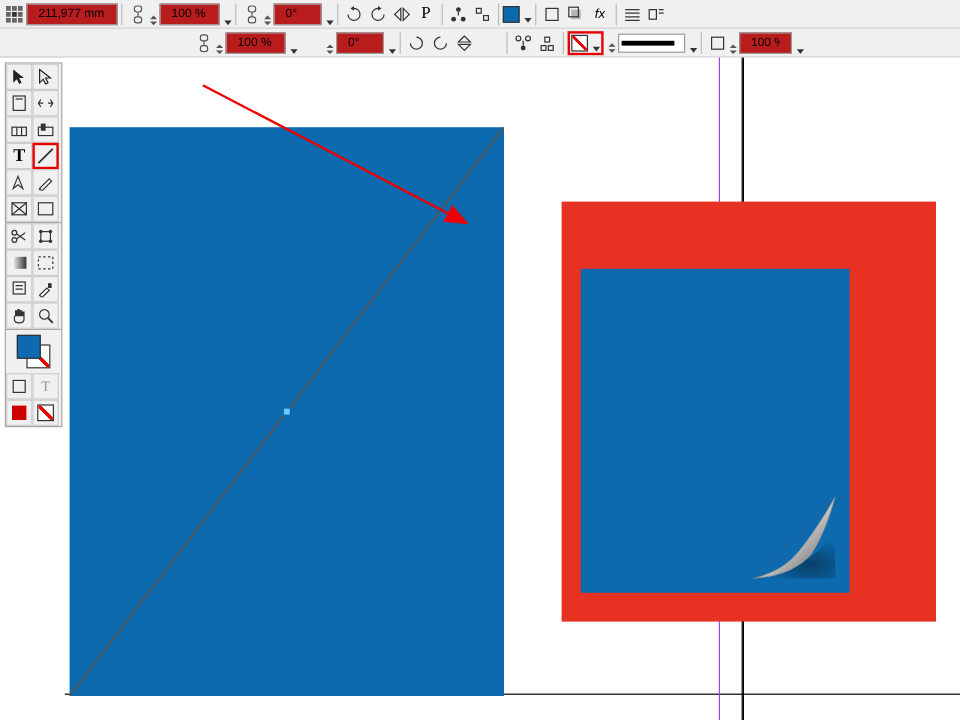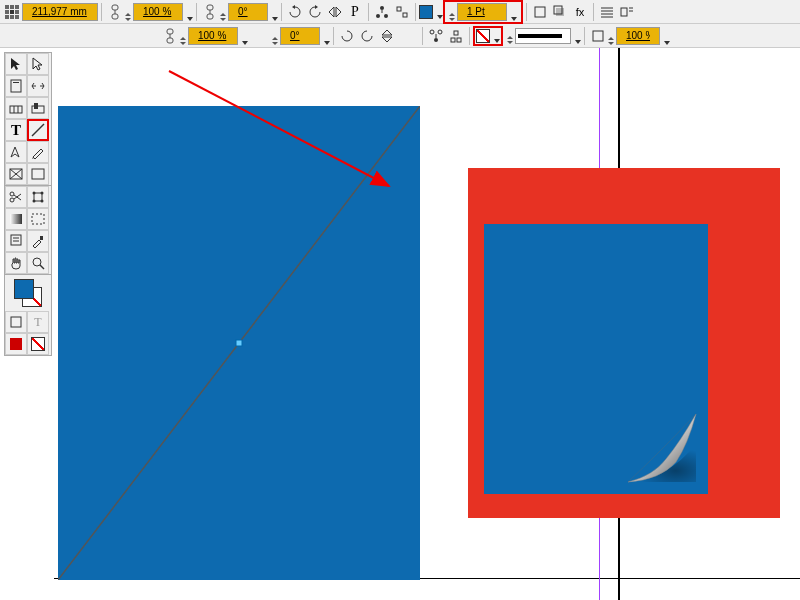--- a/index.html
+++ b/index.html
@@ -2,21 +2,21 @@
 <html><head>
 <meta charset="utf-8">
 <style>
 * { box-sizing: border-box; margin: 0; padding: 0; }
 body { font-family: Arial, sans-serif; font-size: 10px; background: #fff; width: 800px; height: 600px; overflow: hidden; position: relative; }
 
 .toolbar { display: flex; align-items: center; background: #f0f0f0; border-bottom: 1px solid #ccc; height: 24px; padding: 0 2px; }
 .toolbar-row2 { display: flex; align-items: center; background: #f0f0f0; border-bottom: 1px solid #ccc; height: 24px; padding: 0 2px; }
 
 .tb-btn { width: 20px; height: 20px; border: 1px solid transparent; display: inline-flex; align-items: center; justify-content: center; cursor: pointer; }
-.input-field { height: 18px; border: 1px solid #999; background: #eab308; padding: 0 9px; font-size: 10px; text-decoration: underline; }
+.input-field { height: 18px; border: 1px solid #999; background: #b91c1c; padding: 0 9px; font-size: 10px; }
 .sep { width: 1px; background: #bbb; height: 18px; margin: 0 3px; }
 .dropdown-arrow { width: 0; height: 0; border-left: 3px solid transparent; border-right: 3px solid transparent; border-top: 4px solid #333; margin-left: 2px; }
 .spinner-arrows { display:inline-flex; flex-direction:column; }
 .spinner-arrows span { width:0; height:0; border-left:3px solid transparent; border-right:3px solid transparent; }
 .spinner-arrows .up { border-bottom:3px solid #555; margin-bottom:2px; }
 .spinner-arrows .down { border-top:3px solid #555; }
 
 .highlight-red { border: 2px solid #e60000 !important; }
 
 .tool-panel { position: absolute; left: 4px; top: 52px; width: 48px; background: #f0f0f0; border: 1px solid #aaa; }
@@ -135,42 +135,34 @@
       <svg width="14" height="14">
         <rect x="2" y="2" width="4" height="4" fill="none" stroke="#333"></rect>
         <rect x="8" y="8" width="4" height="4" fill="none" stroke="#333"></rect>
       </svg>
     </div>
   <div class="sep"></div>
   <div class="toolbar-group">
     <span class="small-swatch sw-blue"></span>
     <div class="dropdown-arrow"></div>
   </div>
-  <div class="toolbar-group highlight-red" style="padding:1px 4px">
-    <div class="spinner-arrows">
-        <span class="up"></span>
-        <span class="down"></span>
-      </div>
-    <input class="input-field" style="width: 50px;" value="1 Pt">
-    <div class="dropdown-arrow"></div>
-  </div>
   <div class="sep"></div>
   <div class="tb-btn">
       <svg width="14" height="14">
         <rect x="2" y="2" width="10" height="10" fill="none" stroke="#333"></rect>
       </svg>
     </div>
   <div class="tb-btn">
       <svg width="14" height="14">
         <rect x="3" y="3" width="8" height="8" fill="#333" opacity="0.3"></rect>
         <rect x="1" y="1" width="8" height="8" fill="none" stroke="#333"></rect>
       </svg>
     </div>
   <div class="tb-btn">
-      <span style="font-size:11px">fx</span>
+      <span style="font-style:italic;font-size:11px">fx</span>
     </div>
   <div class="sep"></div>
   <div class="tb-btn">
       <svg width="14" height="14">
         <line x1="1" y1="3" x2="13" y2="3" stroke="#333"></line>
         <line x1="1" y1="6" x2="13" y2="6" stroke="#333"></line>
         <line x1="1" y1="9" x2="13" y2="9" stroke="#333"></line>
         <line x1="1" y1="12" x2="13" y2="12" stroke="#333"></line>
       </svg>
     </div>

